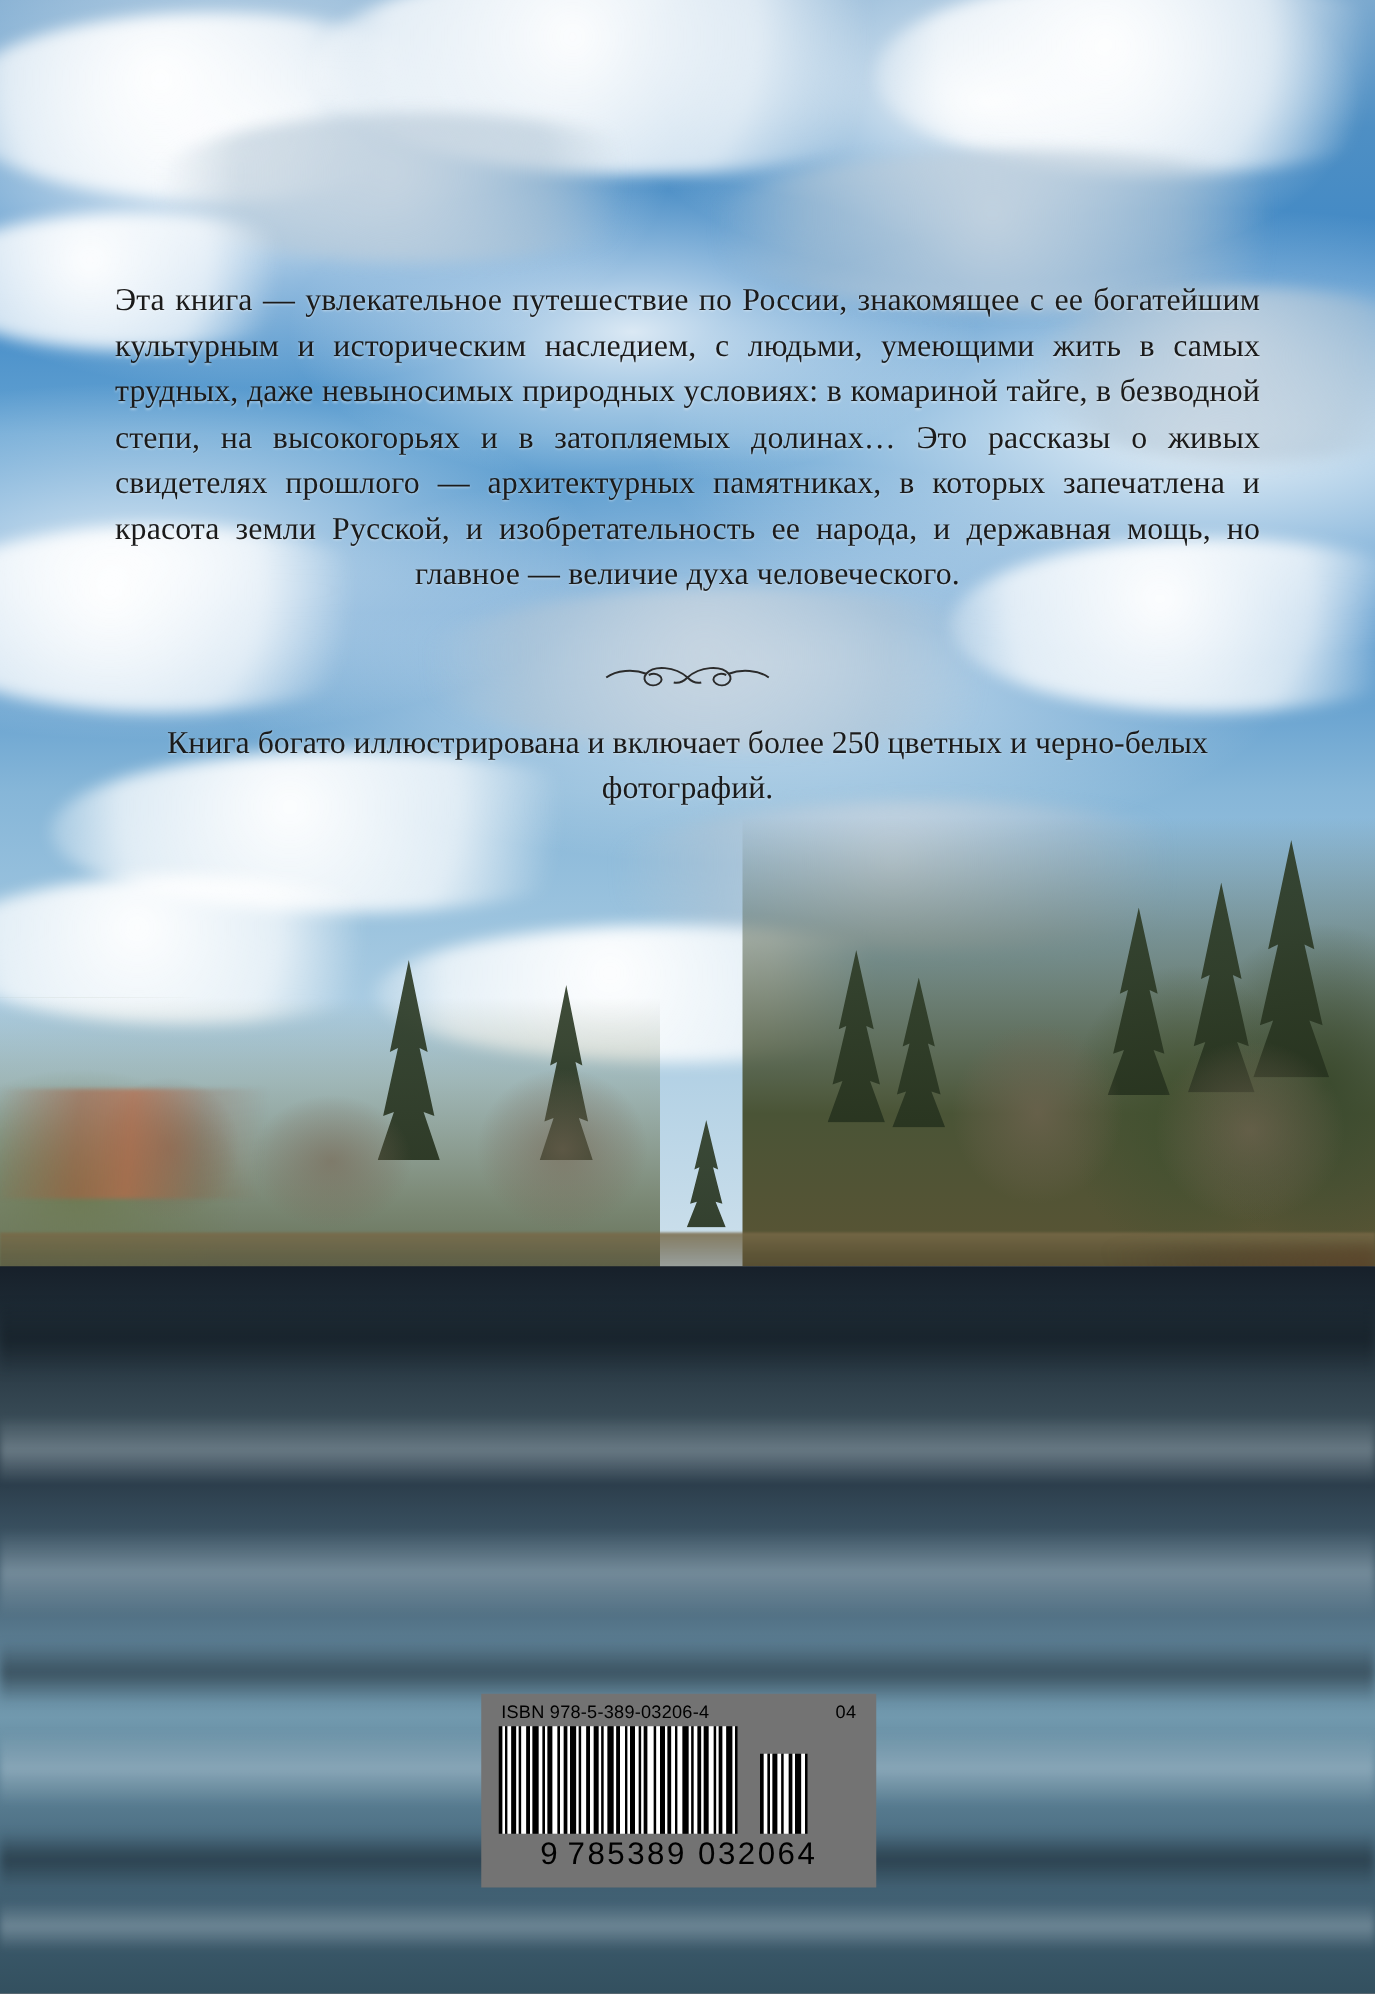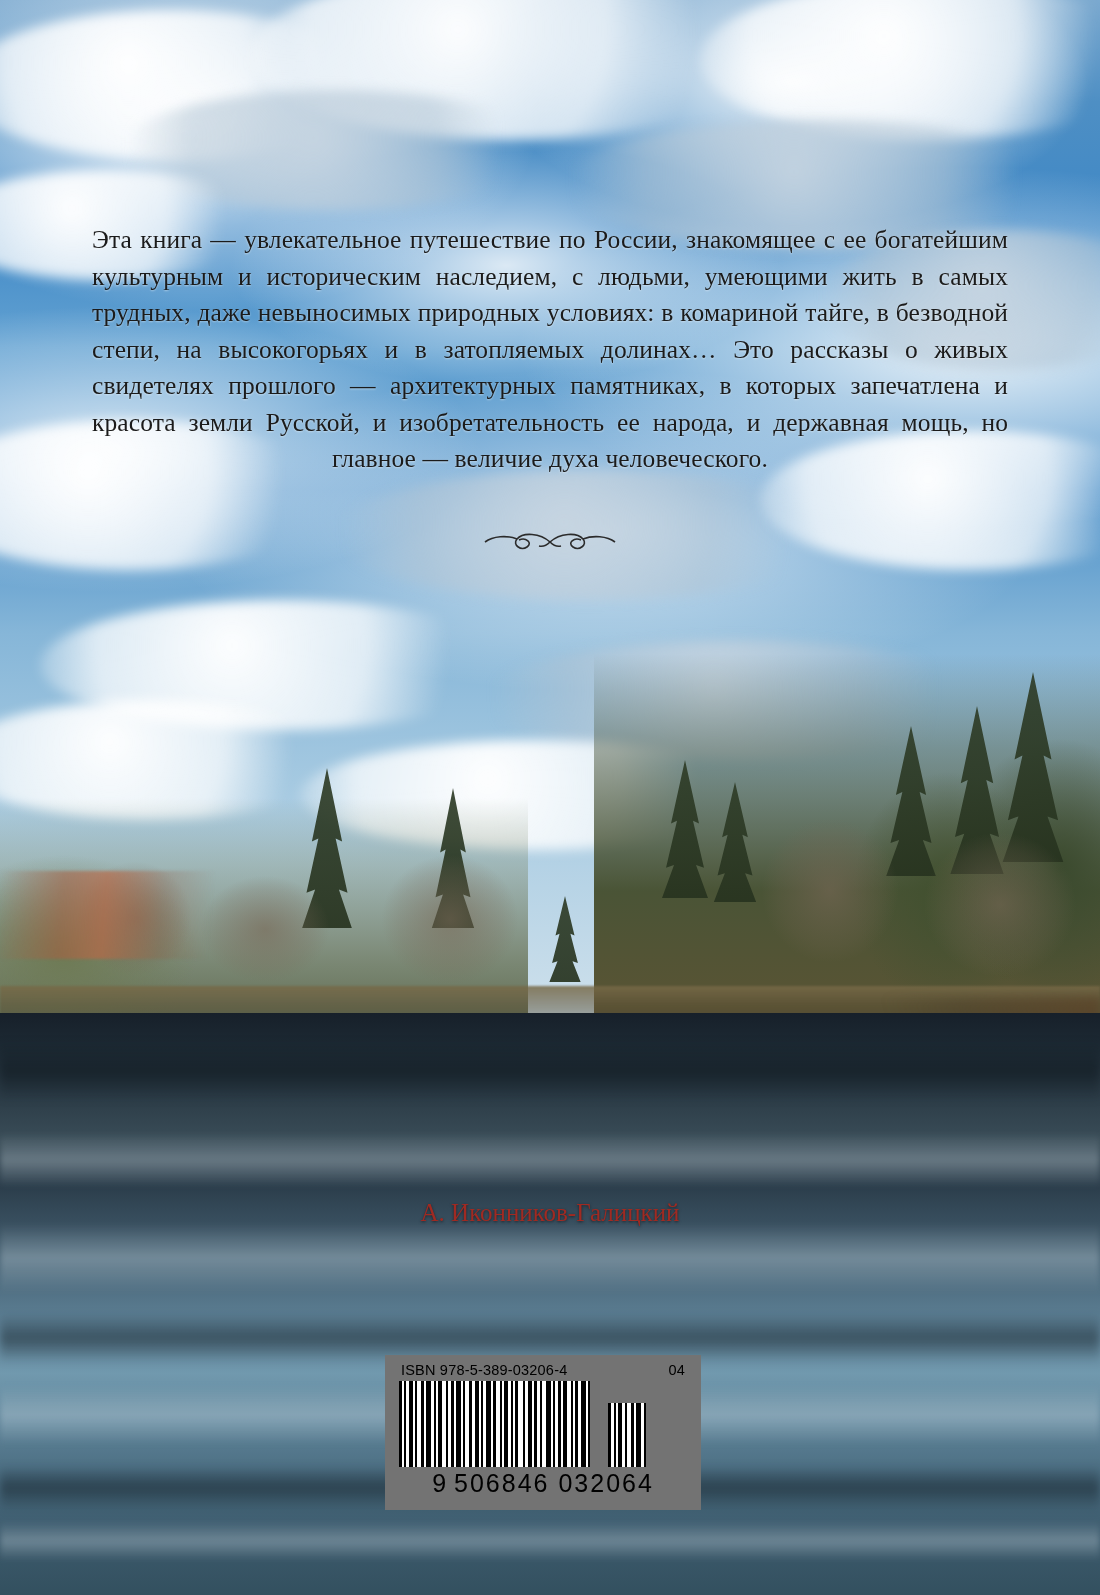--- a/index.html
+++ b/index.html
@@ -317,23 +317,23 @@
     <svg width="170" height="34" viewBox="0 0 170 34" fill="none" stroke="#2b2b2b" stroke-width="1.6" aria-hidden="true">
       <path d="M85 17 C 95 8, 112 7, 118 14 C 123 20, 114 26, 108 22 C 102 18, 109 12, 116 15"></path>
       <path d="M85 17 C 75 8, 58 7, 52 14 C 47 20, 56 26, 62 22 C 68 18, 61 12, 54 15"></path>
       <path d="M118 14 C 128 10, 142 11, 150 17"></path>
       <path d="M52 14 C 42 10, 28 11, 20 17"></path>
       <path d="M85 17 C 89 21, 92 22, 96 21"></path>
       <path d="M85 17 C 81 21, 78 22, 74 21"></path>
     </svg>
   </div>
 
-
-
-  <div class="quote-author">А. Иконников-Галицкий</div>
+  <div class="illustration-note">Книга богато иллюстрирована и включает более 250 цветных и черно-белых фотографий.</div>
+
+
 
   <div class="barcode-box">
     <div class="barcode-top">
       <span>ISBN 978-5-389-03206-4</span>
       <span>04</span>
     </div>
     <div class="barcode-main">
       <div class="bars">
         <span style="width:3px"></span>
           <span style="width:2px;background:#fff"></span>
@@ -413,17 +413,17 @@
           <span style="width:4px;background:#fff"></span>
         <span style="width:3px"></span>
           <span style="width:2px;background:#fff"></span>
         <span style="width:5px"></span>
           <span style="width:3px;background:#fff"></span>
         <span style="width:2px"></span>
       </div>
     </div>
     <div class="barcode-digits">
       <span>9</span>
-      <span>506846 032064</span>
+      <span>785389 032064</span>
     </div>
   </div>
 
 </div>
 
 </body></html>

